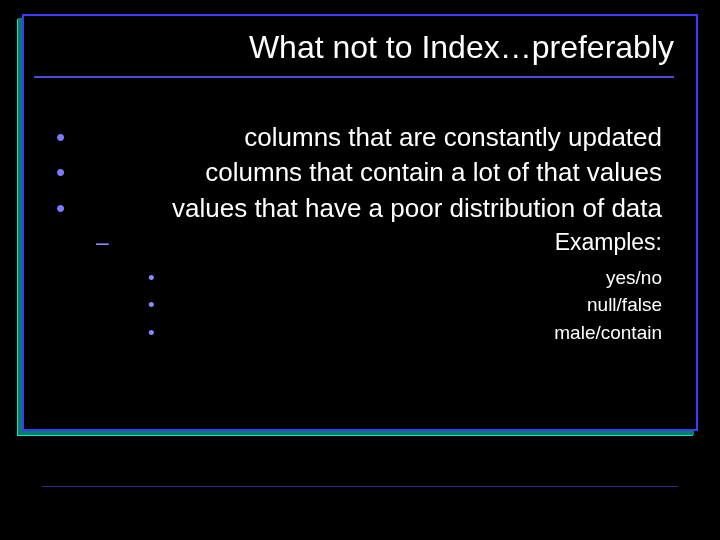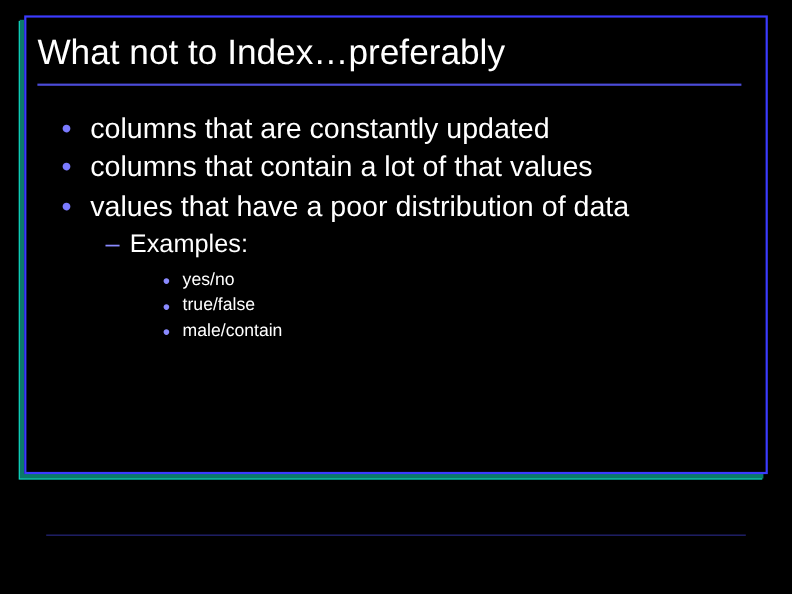--- a/index.html
+++ b/index.html
@@ -10,20 +10,21 @@
     position: relative;
   }
   .slide-frame {
     position: absolute;
     left: 22px;
     top: 14px;
     width: 676px;
     height: 417px;
     border: 2px solid #3b3bff;
     box-shadow: -4px 4px 0 0 #0a7a6a, -5px 5px 0 0 #10e0c8;
+    text-align: right;
   }
   .inner-line {
     position: absolute;
     left: 18px;
     right: 18px;
     top: 470px;
     height: 1px;
     background: #2a2a8a;
   }
   .title-block {
@@ -40,21 +41,21 @@
     padding-bottom: 10px;
   }
   .title-rule {
     height: 2px;
     background: #4b4bd8;
     width: 100%;
   }
   .content {
     position: absolute;
     left: 28px;
-    top: 84px;
+    top: 105px;
     width: 610px;
   }
   ul { list-style: none; }
   .lvl1 > li {
     color: #fff;
     font-size: 26px;
     line-height: 1.28;
     padding-left: 30px;
     position: relative;
     margin-bottom: 2px;
@@ -85,21 +86,21 @@
     top: 0;
     color: #8a8aff;
     font-size: 23px;
   }
   .lvl3 {
     margin-top: 6px;
     margin-left: 28px;
   }
   .lvl3 > li {
     color: #fff;
-    font-size: 16px;
+    font-size: 19px;
     line-height: 1.45;
     padding-left: 20px;
     position: relative;
   }
   .lvl3 > li::before {
     content: "•";
     position: absolute;
     left: 2px;
     top: 0;
     color: #8a8aff;
@@ -119,21 +120,21 @@
     <ul class="lvl1">
       <li>columns that are constantly updated</li>
       <li>columns that contain a lot of that values</li>
       <li>
         <span>values that have a poor distribution of data</span>
         <ul class="lvl2">
           <li>
             <span>Examples:</span>
             <ul class="lvl3">
               <li>yes/no</li>
-              <li>true/false</li>
+              <li>null/false</li>
               <li>male/contain</li>
             </ul>
           </li>
         </ul>
       </li>
     </ul>
   </div>
 
   <div class="inner-line"></div>
 </div>

